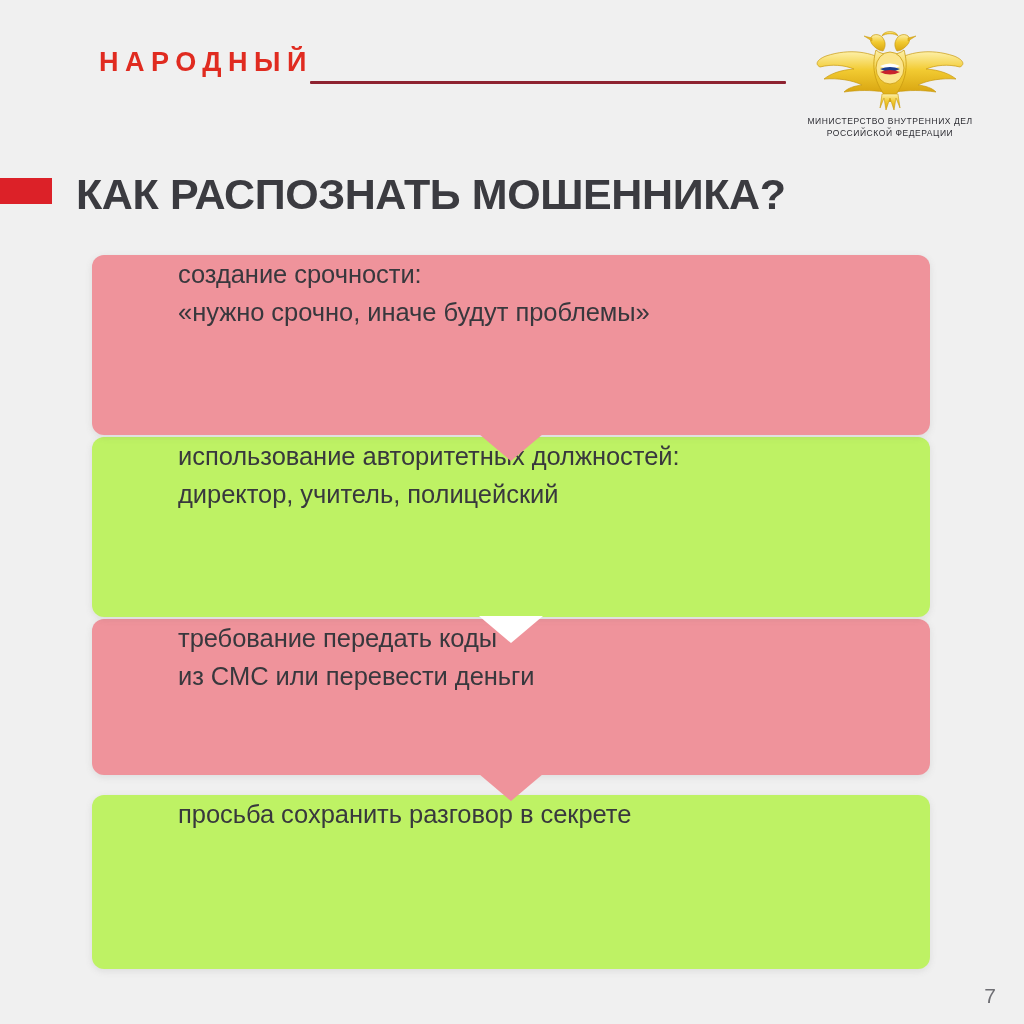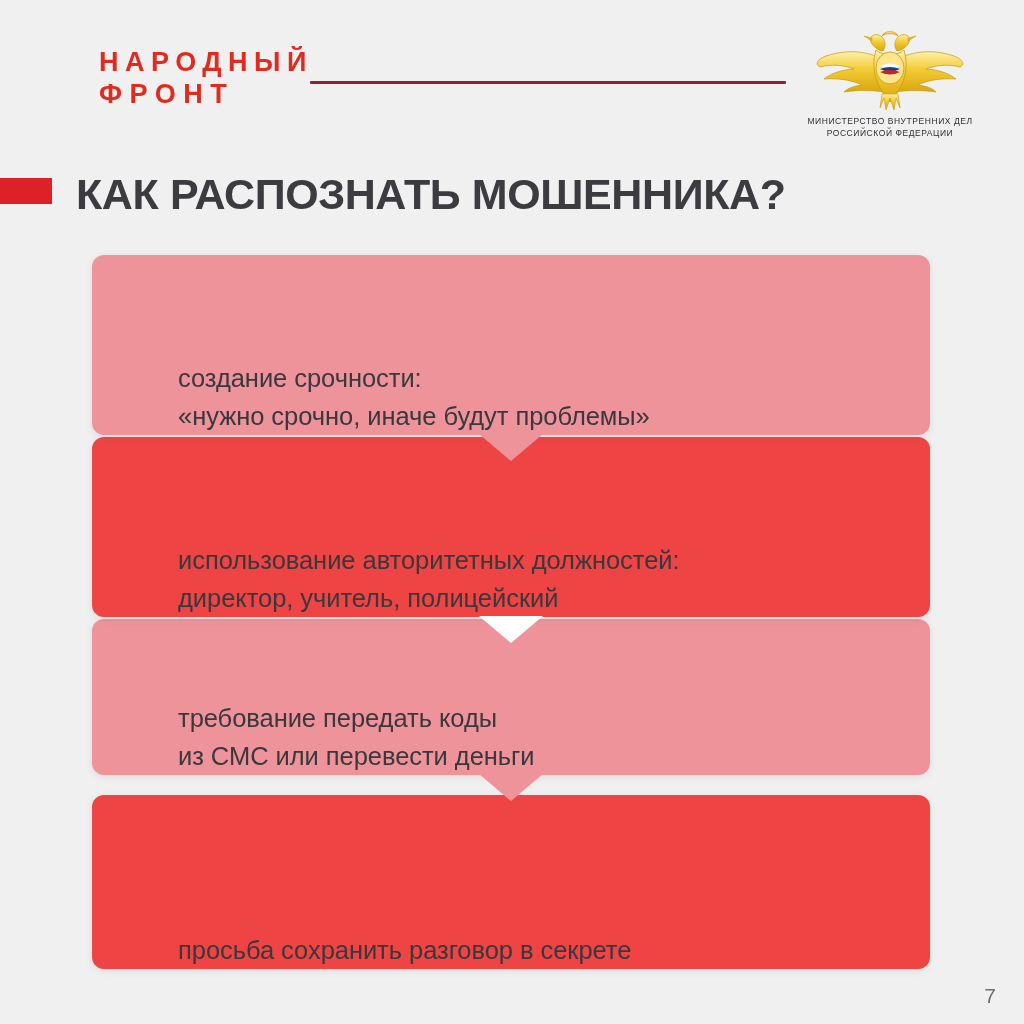--- a/index.html
+++ b/index.html
@@ -111,26 +111,26 @@
     width: 1024px;
     height: 1024px;
   }
 
   .card {
     position: absolute;
     left: 92px;
     width: 838px;
     border-radius: 12px;
     display: flex;
-    align-items: flex-end;
+    align-items: flex-start;
     box-shadow: 0 2px 7px rgba(90,90,95,0.13);
   }
 
   .card.pink { background: #ef939b; }
-  .card.white { background: #ef4444; }
+  .card.white { background: #bef264; }
 
   
   .card .tail {
     position: absolute;
     left: 50%;
     margin-left: -32px;
     bottom: -26px;
     width: 0;
     height: 0;
     border-left: 32px solid transparent;
@@ -165,21 +165,20 @@
     letter-spacing: 0;
   }
 </style>
 </head>
 <body>
 
 <div class="header">
 
   <div class="nf-logo">
     <span class="nf-line nf-line1">НАРОДНЫЙ</span>
-    <span class="nf-line nf-line2">ФРОНТ</span>
   </div>
 
   <div class="header-rule"></div>
 
   <div class="mvd-block">
     <svg class="mvd-emblem" viewBox="0 0 160 82">
       <defs>
         <linearGradient id="gold" x1="0" y1="0" x2="0" y2="1">
           <stop offset="0%" stop-color="#fdf0a8"></stop>
           <stop offset="45%" stop-color="#f2cb32"></stop>

